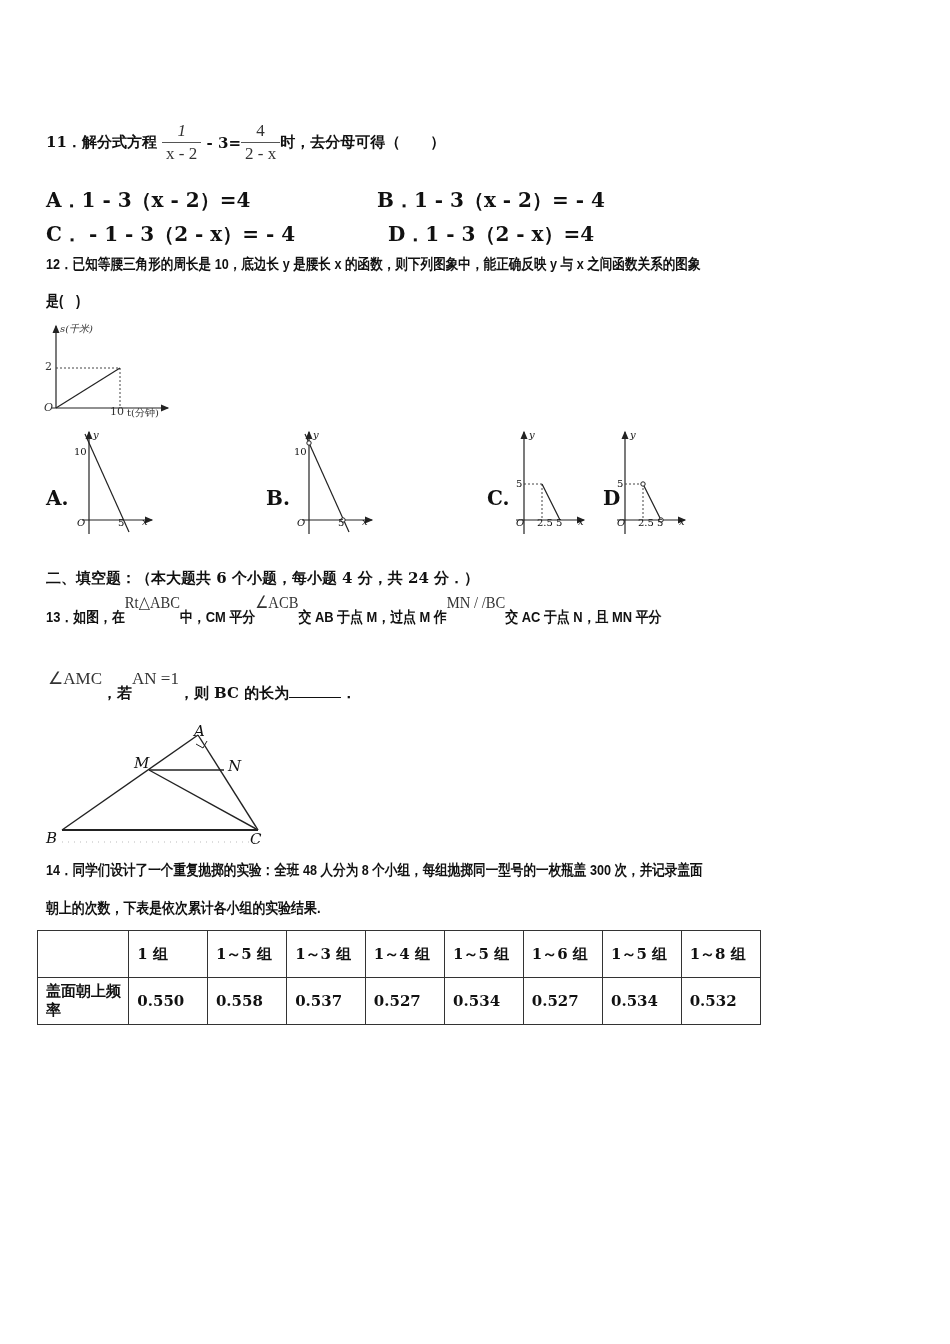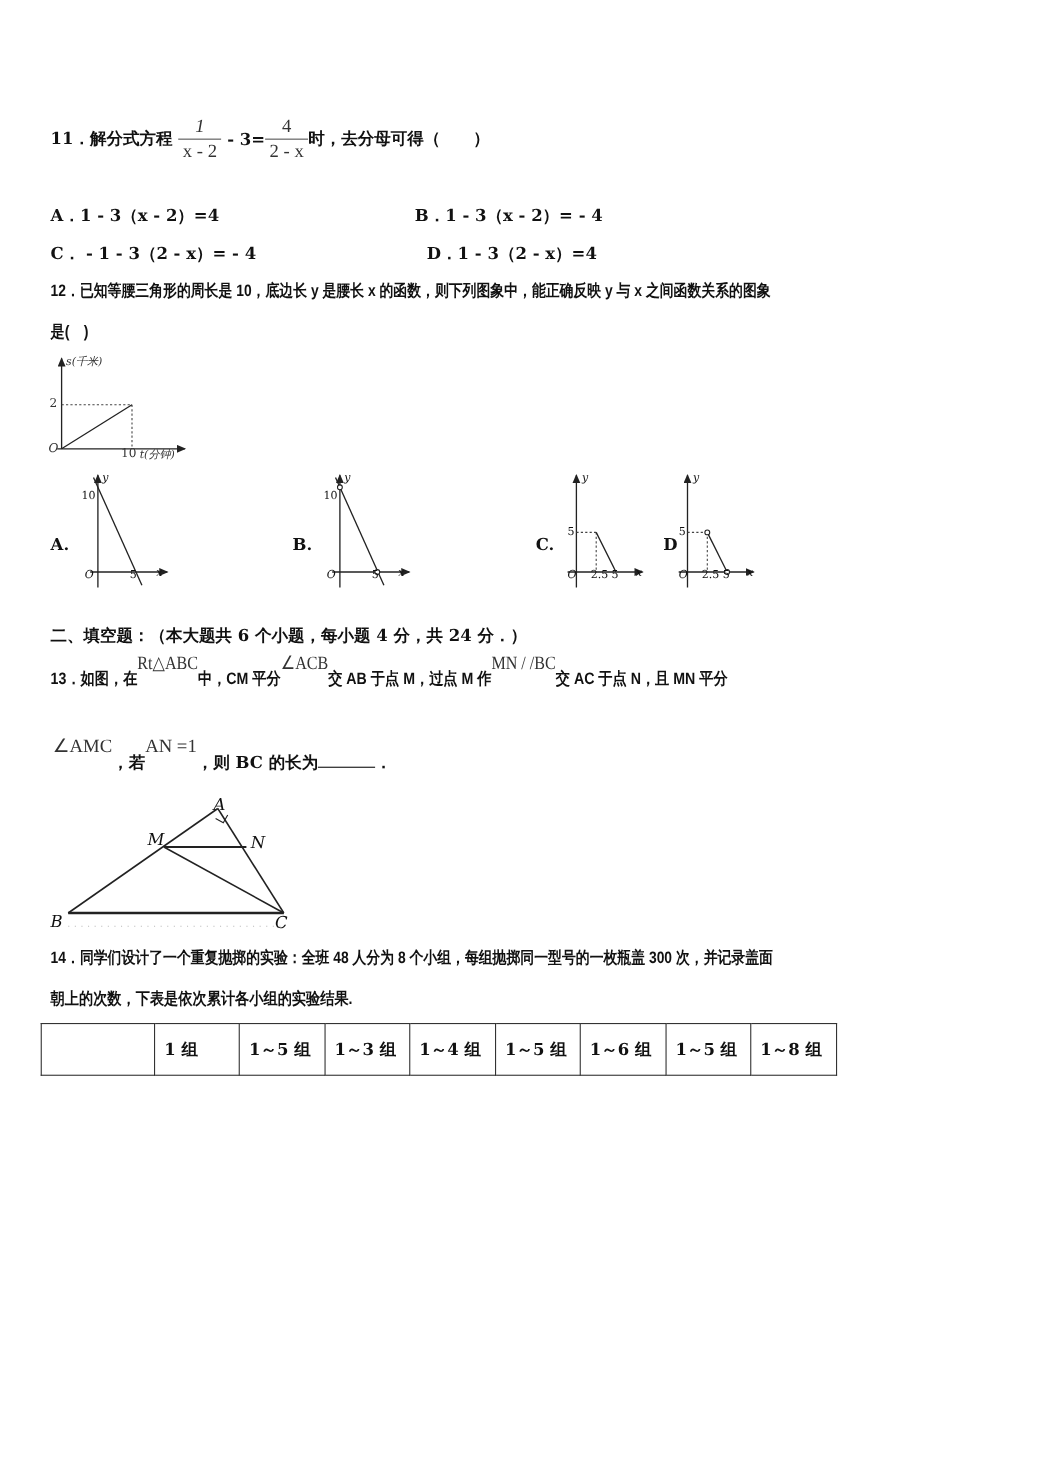--- a/index.html
+++ b/index.html
@@ -6,32 +6,32 @@
   body { width: 950px; height: 1344px; position: relative; overflow: hidden;
          font-family: "DejaVu Serif", "Liberation Serif", serif; color: #111; }
   .abs { position: absolute; }
   .q { font-size: 15px; font-weight: bold; white-space: nowrap; }
   .frac { display: inline-block; vertical-align: middle; text-align: center; font-weight: normal;
           font-family: "Liberation Serif", serif; font-size: 17px; color: #333; }
   .frac .num { display: block; padding: 0 4px; border-bottom: 1px solid #555; line-height: 22px; }
   .frac .den { display: block; padding: 0 4px; line-height: 22px; font-style: normal; }
   .sup-math { position: relative; top: -14px; font-family: "Liberation Serif", serif; font-weight: normal;
               font-size: 17px; color: #333; }
-  .opt { font-size: 15px; font-weight: bold; white-space: nowrap; }
+  .opt { font-size: 20px; font-weight: bold; white-space: nowrap; }
   .cn-cond { font-family: "Liberation Sans", "DejaVu Sans", sans-serif; font-weight: bold; font-size: 15px;
              transform: scaleX(0.86); transform-origin: left center; }
   table.data { position: absolute; left: 37px; top: 930px; border-collapse: collapse; width: 724px;
                font-size: 15px; font-weight: bold; }
   table.data td { border: 1.5px solid #333; height: 46px; padding: 0 0 0 8px; vertical-align: middle; }
   .blank { display: inline-block; width: 52px; border-bottom: 1.5px solid #111; height: 14px; }
 </style>
 </head>
 <body>
 
-<div class="abs q" style="left:46px; top:104px;">
+<div class="abs q" style="left:46px; top:120px;">
   <span style="vertical-align:middle;">11．</span><span style="vertical-align:middle;">解分式方程</span>
   <span class="frac" style="font-style:italic;">
     <span class="num">1</span>
     <span class="den">x - 2</span>
   </span><span style="vertical-align:middle;"> - 3=</span><span class="frac">
     <span class="num">4</span>
     <span class="den">2 - x</span>
   </span><span style="vertical-align:middle;">时，去分母可得（　　）</span>
 </div>
 
@@ -60,21 +60,21 @@
   <line x1="18" y1="88" x2="18" y2="6" stroke="#222" stroke-width="1.2" marker-end="url(#ar)"></line>
   <line x1="14" y1="88" x2="130" y2="88" stroke="#222" stroke-width="1.2" marker-end="url(#ar)"></line>
   <line x1="18" y1="48" x2="82" y2="48" stroke="#444" stroke-dasharray="2,2" stroke-width="1"></line>
   <line x1="82" y1="48" x2="82" y2="88" stroke="#444" stroke-dasharray="2,2" stroke-width="1"></line>
   <line x1="18" y1="88" x2="82" y2="48" stroke="#222" stroke-width="1.2"></line>
 </svg>
 <div class="abs" style="left:60px; top:322px; font-size:10px; font-style:italic; color:#333;">s(千米)</div>
 <div class="abs" style="left:45px; top:360px; font-size:11px; color:#333;">2</div>
 <div class="abs" style="left:44px; top:401px; font-size:11px; font-style:italic; color:#333;">O</div>
 <div class="abs" style="left:110px; top:405px; font-size:11px; color:#333;">10</div>
-<div class="abs" style="left:127px; top:406px; font-size:10px; font-style:italic; color:#333;">t(分钟)</div>
+<div class="abs" style="left:127px; top:406px; font-size:10px; color:#333;">t(分钟)</div>
 
 <div class="abs opt" style="left:46px; top:486px;">A.</div>
 <svg class="abs" style="left:72px; top:428px;" width="85" height="108">
   <line x1="17" y1="106" x2="17" y2="4" stroke="#222" stroke-width="1.2" marker-end="url(#ar)"></line>
   <line x1="10" y1="92" x2="80" y2="92" stroke="#222" stroke-width="1.2" marker-end="url(#ar)"></line>
   <line x1="13" y1="6" x2="57" y2="104" stroke="#222" stroke-width="1.2"></line>
 </svg>
 <div class="abs" style="left:93px; top:429px; font-size:10px; font-style:italic;">y</div>
 <div class="abs" style="left:74px; top:446px; font-size:10px;">10</div>
 <div class="abs" style="left:77px; top:517px; font-size:10px; font-style:italic;">O</div>
@@ -171,14 +171,25 @@
     <td></td>
     <td>1 组</td>
     <td>1～5 组</td>
     <td>1～3 组</td>
     <td>1～4 组</td>
     <td>1～5 组</td>
     <td>1～6 组</td>
     <td>1～5 组</td>
     <td>1～8 组</td>
   </tr>
+  <tr>
+    <td>盖面朝上频率</td>
+    <td>0.550</td>
+    <td>0.558</td>
+    <td>0.537</td>
+    <td>0.527</td>
+    <td>0.534</td>
+    <td>0.527</td>
+    <td>0.534</td>
+    <td>0.532</td>
+  </tr>
 </tbody>
   </table>
 
 </body></html>

